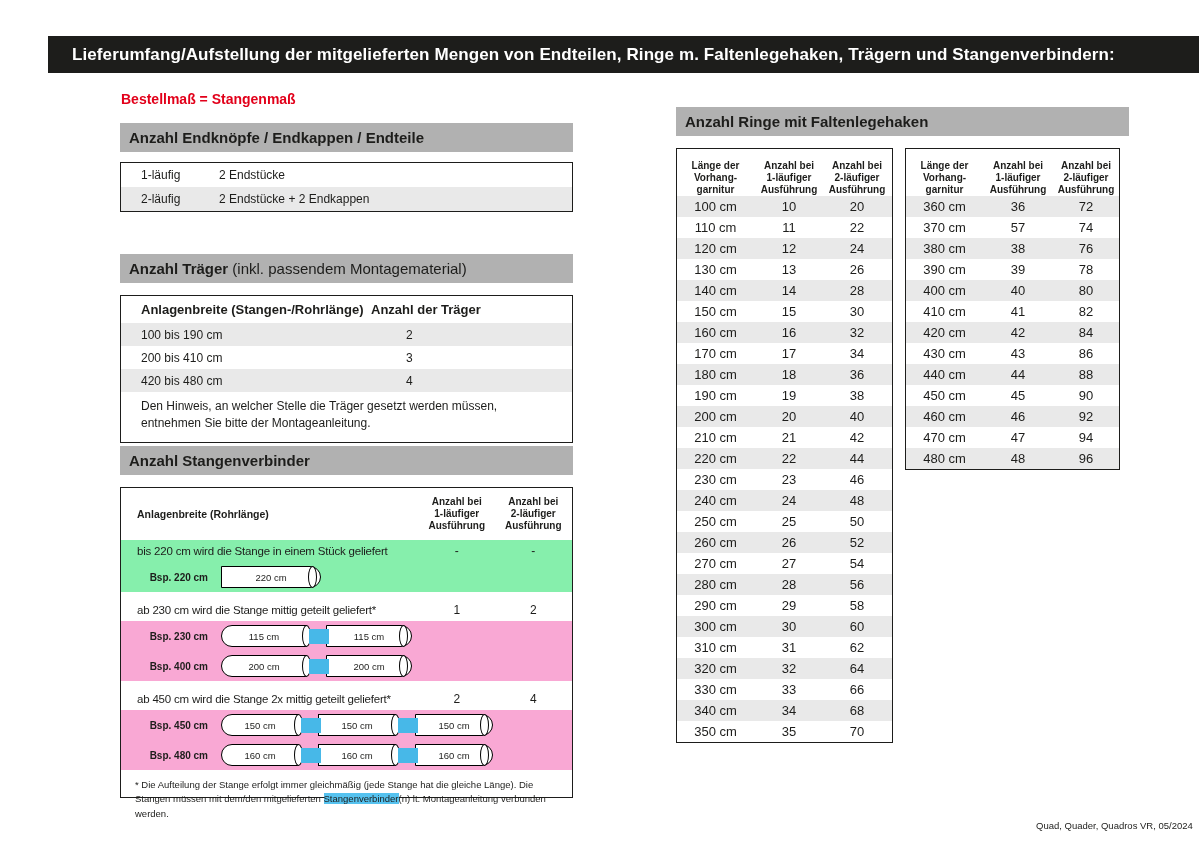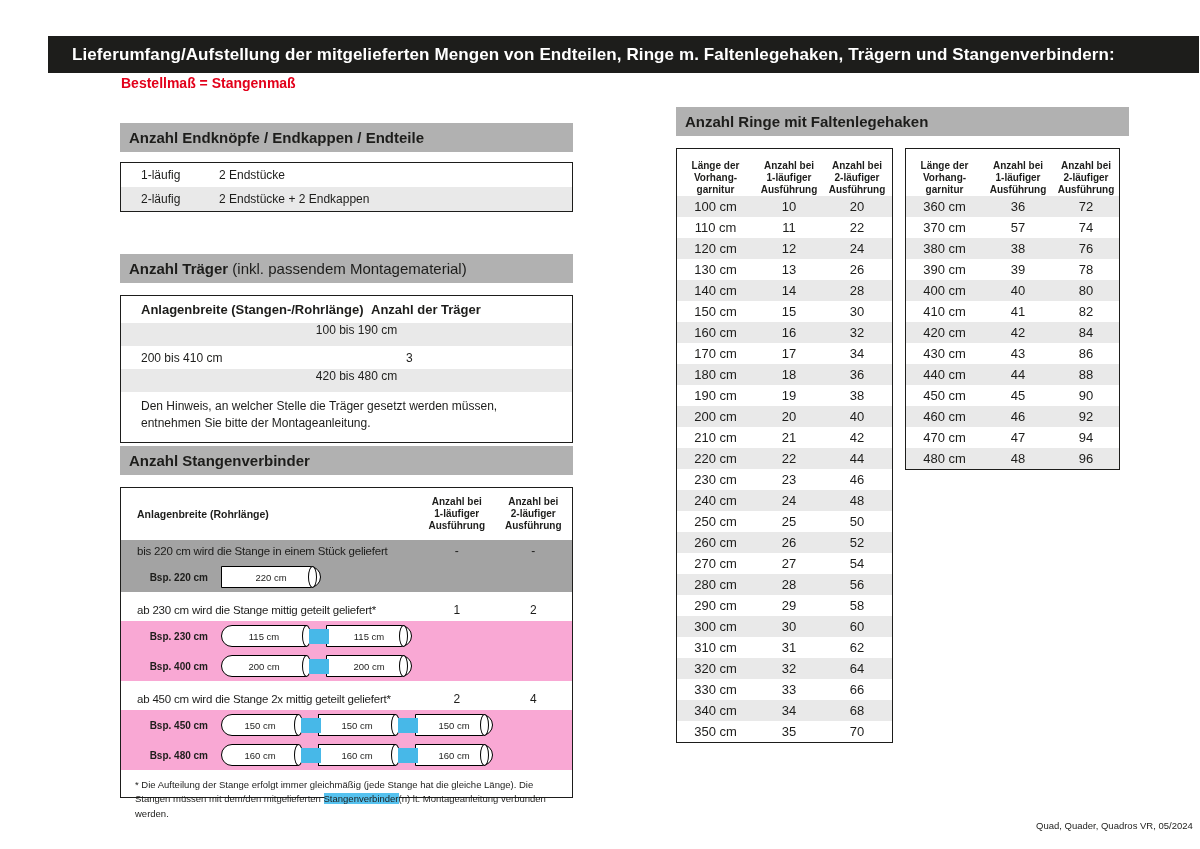--- a/index.html
+++ b/index.html
@@ -4,21 +4,21 @@
 <style>
   * { margin:0; padding:0; box-sizing:border-box; }
   html,body { background:#ffffff; }
   body { font-family:"Liberation Sans", sans-serif; color:#1d1d1b; }
   .page { position:relative; width:1200px; height:849px; background:#ffffff; overflow:hidden; }
 
   .topbar { position:absolute; left:48px; top:36px; width:1151px; height:37px;
             background:#1d1d1b; color:#ffffff; font-size:17px; font-weight:bold;
             line-height:37px; padding-left:24px; white-space:nowrap; letter-spacing:0.1px; }
 
-  .red-note { position:absolute; left:121px; top:75px; color:#e2001a; font-weight:bold; font-size:14px; }
+  .red-note { position:absolute; left:121px; top:91px; color:#e2001a; font-weight:bold; font-size:14px; }
 
   .sec-header { position:absolute; width:453px; height:29px; background:#b1b1b1;
                 color:#1d1d1b; font-size:15px; line-height:29px; padding-left:9px; white-space:nowrap; }
   .sec-header .b { font-weight:bold; }
   #sec-endteile { left:120px; top:123px; font-weight:bold; }
   #sec-traeger  { left:120px; top:254px; }
   #sec-verbinder{ left:120px; top:446px; font-weight:bold; }
   #sec-rings    { left:676px; top:107px; font-weight:bold; }
 
   .box { position:absolute; background:#ffffff; border:1px solid #1d1d1b; }
@@ -28,35 +28,35 @@
   .et-row { display:flex; height:24px; align-items:center; font-size:12px; padding-left:20px; }
   .et-row.shade { background:#e9e9e9; }
   .et-label { width:78px; }
 
   
   #traeger-box { left:120px; top:295px; width:453px; }
   .tr-head { display:flex; height:27px; align-items:center; font-size:13px; font-weight:bold; }
   .tr-c1 { flex:0 0 250px; padding-left:20px; }
   .tr-c2 { flex:1; }
   .tr-row { display:flex; height:23px; align-items:center; font-size:12px; }
-  .tr-row.shade { background:#e9e9e9;flex-direction:column; }
+  .tr-row.shade { background:#e9e9e9; }
   .tr-row .tr-c2.num { padding-left:35px; }
   .tr-note { font-size:12px; line-height:1.45; padding:6px 45px 9px 20px; }
 
   
   #verbinder-box { left:120px; top:487px; width:453px; height:311px; }
   .vb-head { display:flex; align-items:center; height:52px; }
   .vb-hc1 { flex:0 0 298px; padding-left:16px; font-size:10.5px; font-weight:bold; }
   .vb-hc  { width:76px; font-size:10px; font-weight:bold; text-align:center; white-space:pre-line; line-height:1.2; }
   .vb-hc.last { width:78px; }
   .vb-desc-row { display:flex; align-items:center; height:22px; font-size:11px; }
   .vb-desc { flex:0 0 298px; padding-left:16px; white-space:nowrap; letter-spacing:-0.2px; font-size:11.5px; }
   .vb-n { width:76px; text-align:center; font-size:12px; }
   .vb-n.last { width:78px; }
-  .vb-section.gray-all { background:#a3a3a3; }
+  .vb-section.gray-all { background:#86efac; }
   .vb-section.gapped { margin-top:7px; }
   .vb-examples.shade { background:#f9a8d4; }
   .vb-ex-row { display:flex; align-items:center; height:30px; }
   .vb-ex-label { flex:0 0 100px; text-align:right; padding-right:13px; font-size:10px; font-weight:bold; white-space:nowrap; }
 
   
   .rod { display:flex; align-items:center; height:22px; position:relative; }
   .seg { height:22px; border:1.5px solid #000; background:#fff; display:flex; align-items:center;
          justify-content:center; font-size:9.5px; position:relative; z-index:1; }
   .seg.first { border-radius:11px 0 0 11px; }

